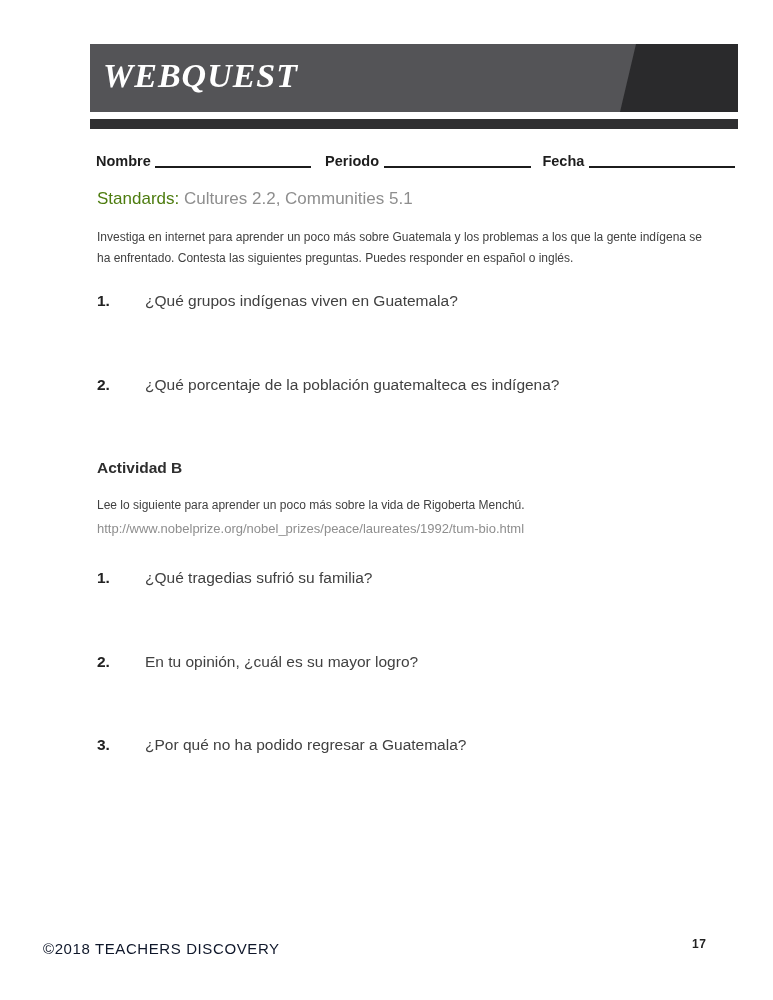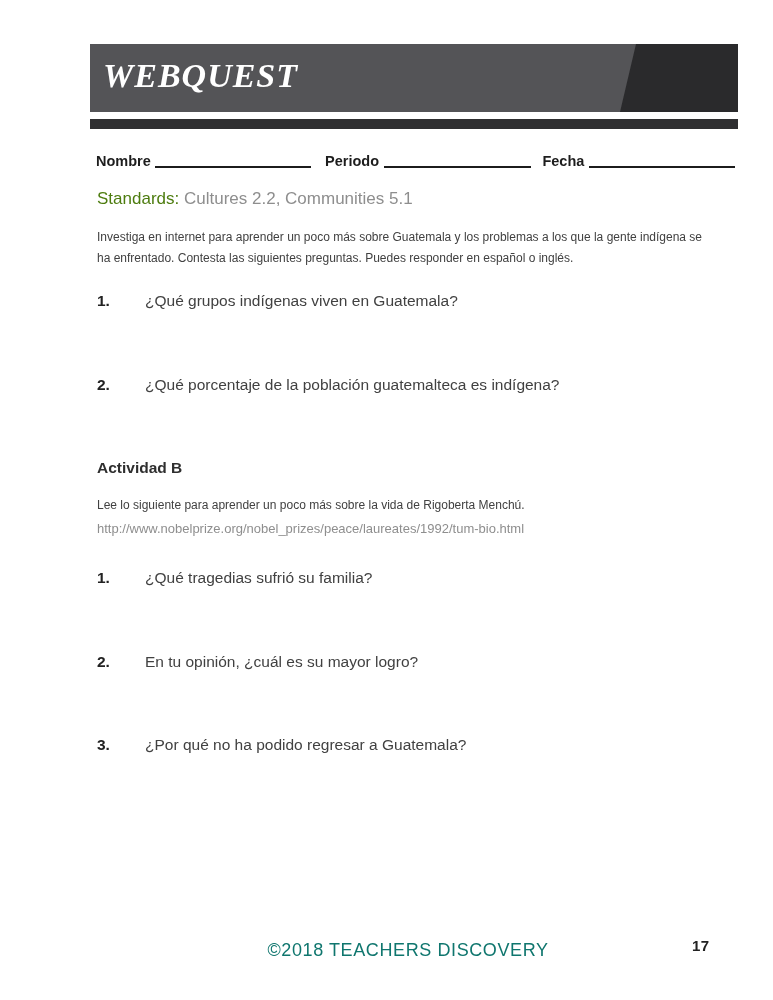--- a/index.html
+++ b/index.html
@@ -98,27 +98,27 @@
   .q-text{flex:1;}
   .mt-qa1{margin-top:20px;}
   .mt-qa2{margin-top:63px;}
   .mt-headb{margin-top:62px;}
   .mt-qb1{margin-top:28px;}
   .mt-qb2{margin-top:63px;}
   .mt-qb3{margin-top:62px;}
   
   .footer-copy{
     position:absolute;top:940px;left:43px;right:0;
-    text-align:center;
-    font-size:18px;letter-spacing:0.6px;
-    color:#0f766e;
+    text-align:left;
+    font-size:15px;letter-spacing:0.6px;
+    color:#0f172a;
   }
   .page-number{
     position:absolute;top:937px;left:692px;
-    font-size:15px;font-weight:bold;color:#222222;
+    font-size:12px;font-weight:bold;color:#222222;
     letter-spacing:0.5px;
   }
 </style>
 </head>
 <body>
 
 <div class="banner">
   <span class="banner-title">WEBQUEST</span>
   <div class="banner-corner"></div>
 </div>

